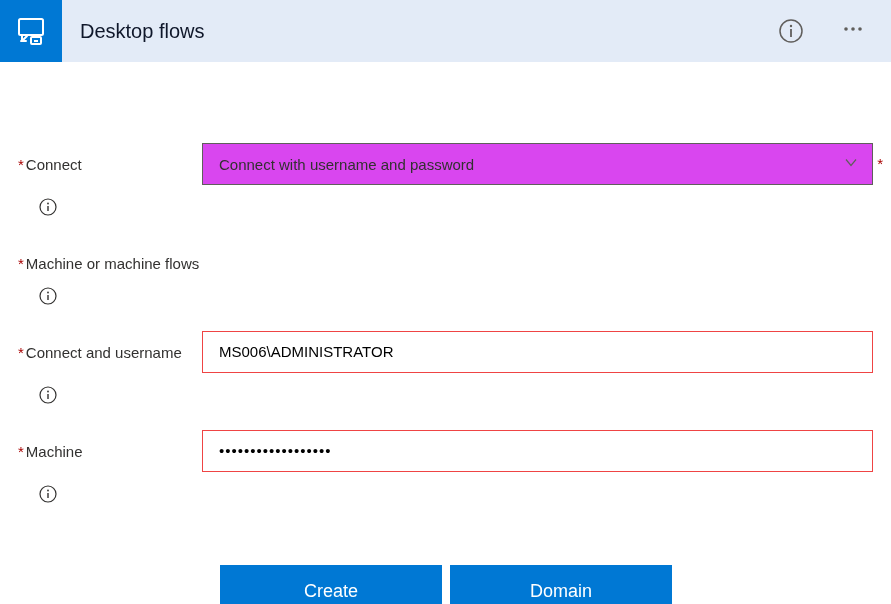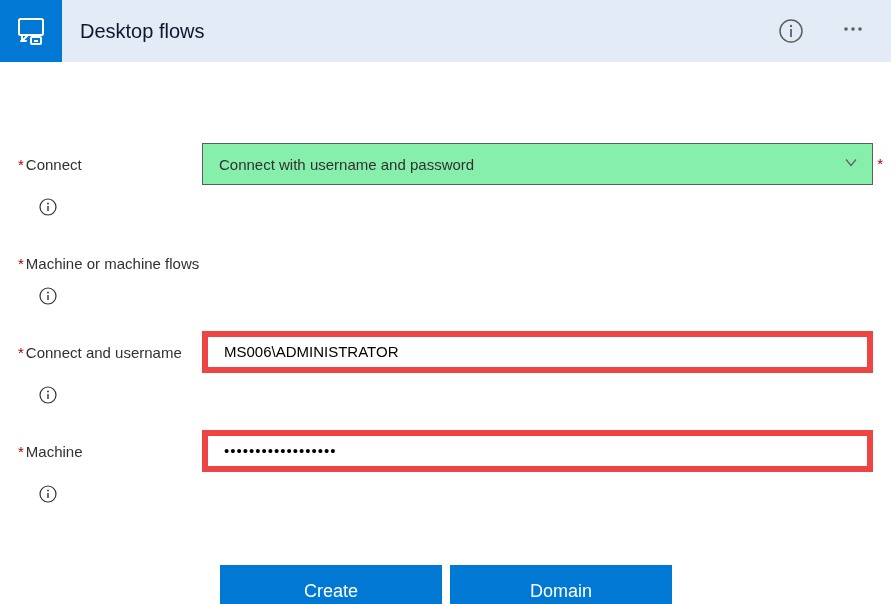--- a/index.html
+++ b/index.html
@@ -65,32 +65,32 @@
       position: absolute;
       right: -10px;
       top: 12px;
       color: #a80000;
       font-size: 15px;
     }
     .control {
       width: 100%;
       height: 42px;
       border: 1px solid #605e5c;
-      background: #86efac;
+      background: #d946ef;
       display: flex;
       align-items: center;
       padding: 0 40px 0 16px;
       font-size: 15px;
       position: relative;
       cursor: pointer;
     }
     .input-control {
       width: 100%;
       height: 42px;
-      border: 6px solid #ef4444;
+      border: 1px solid #ef4444;
       background: #fff;
       padding: 12px 16px;
       font-size: 15px;
       font-family: inherit;
       outline: none;
     }
     .chevron {
       position: absolute;
       right: 14px;
       top: 50%;

